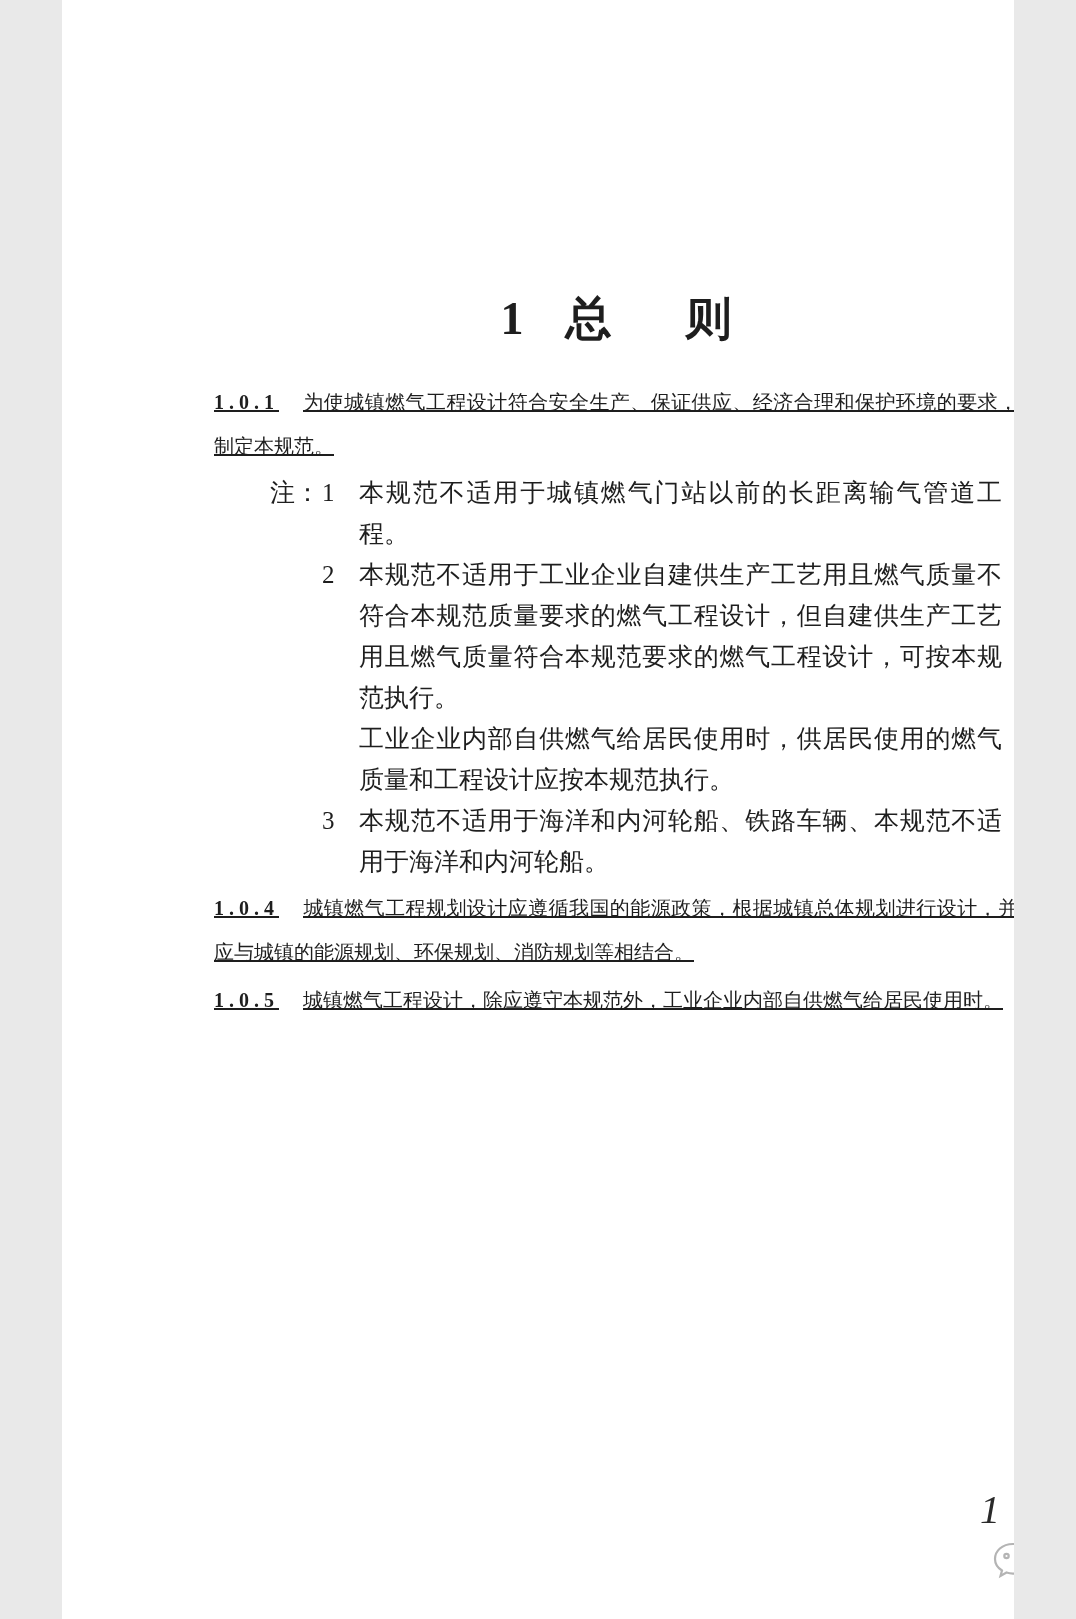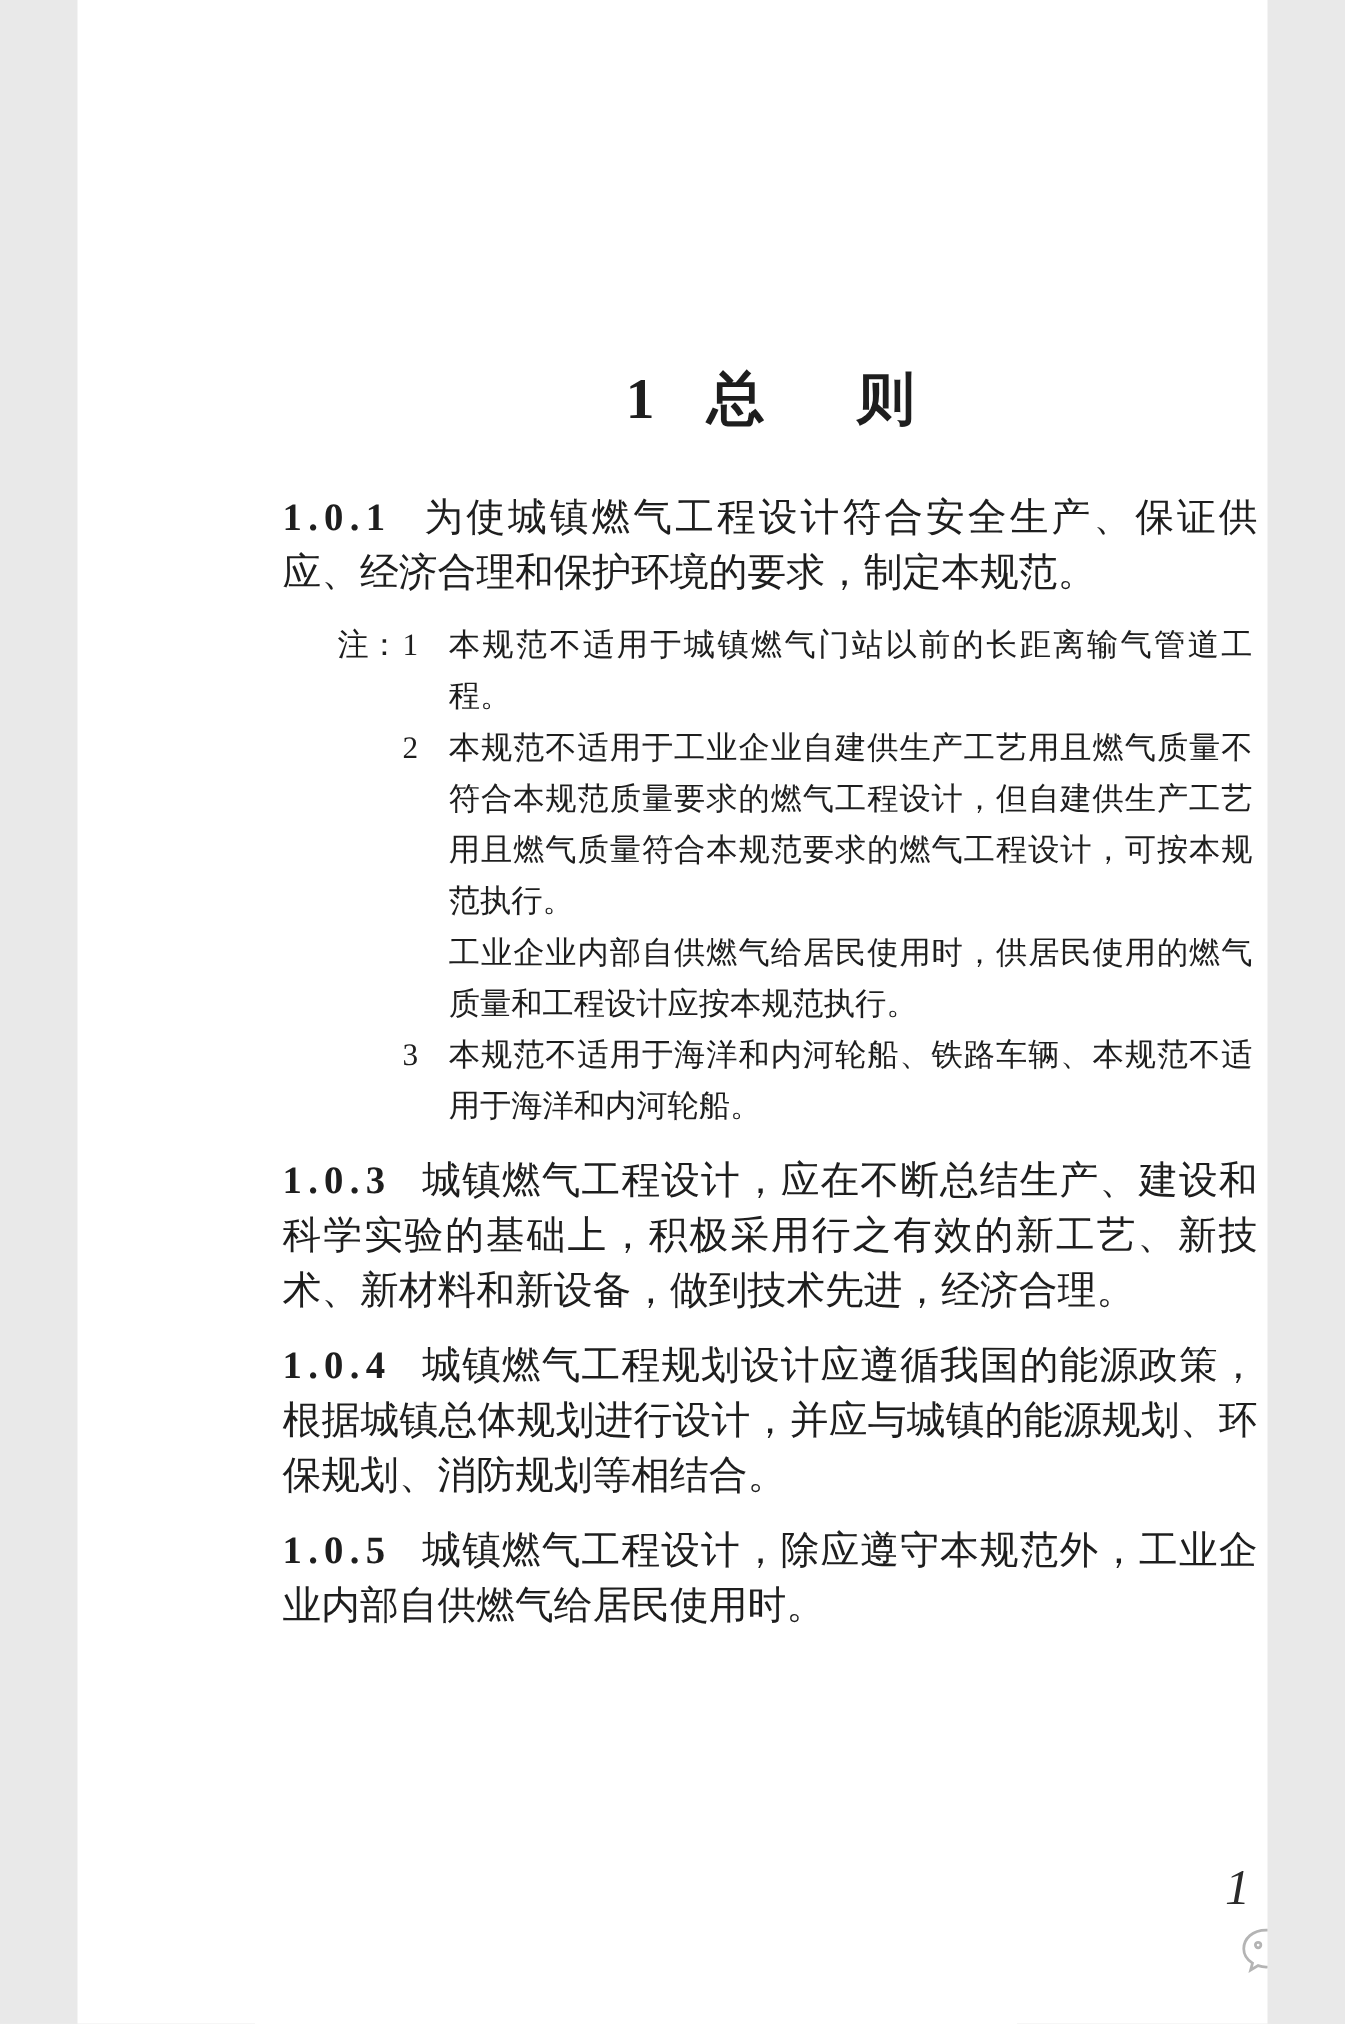--- a/index.html
+++ b/index.html
@@ -31,25 +31,26 @@
   .chapter-title .tgap-2 { display: inline-block; width: 74px; }
 
   
   .content {
     position: absolute;
     top: 376px;
     left: 148px;
     width: 812px;
   }
   .clause {
-    margin: 16px;
-    font-size: 31px;
+    margin: 4px;
+    font-size: 20px;
     line-height: 44px;
     text-align: justify;
     text-justify: inter-ideograph;
+    text-decoration: underline;
   }
   .clause-num {
     font-weight: bold;
     letter-spacing: 5px;
     margin-right: 24px;
     white-space: nowrap;
   }
 
   
   .notes {
@@ -131,21 +132,20 @@
       <div class="note-row">
         <span class="note-label"></span>
         <span class="note-number">3</span>
         <div class="note-text">
           <p>本规范不适用于海洋和内河轮船、铁路车辆、本规范不适用于海洋和内河轮船。</p>
         </div>
       </div>
 
     </div>
 
-    <p class="clause"><span class="clause-num">1.0.3</span><span>城镇燃气工程设计，应在不断总结生产、建设和科学实验的基础上，积极采用行之有效的新工艺、新技术、新材料和新设备，做到技术先进，经济合理。</span></p>
 
     <p class="clause"><span class="clause-num">1.0.4</span><span>城镇燃气工程规划设计应遵循我国的能源政策，根据城镇总体规划进行设计，并应与城镇的能源规划、环保规划、消防规划等相结合。</span></p>
 
     <p class="clause"><span class="clause-num">1.0.5</span><span>城镇燃气工程设计，除应遵守本规范外，工业企业内部自供燃气给居民使用时。</span></p>
 
   </div>
 
   <div class="page-number">1</div>
 
   <div class="watermark">

